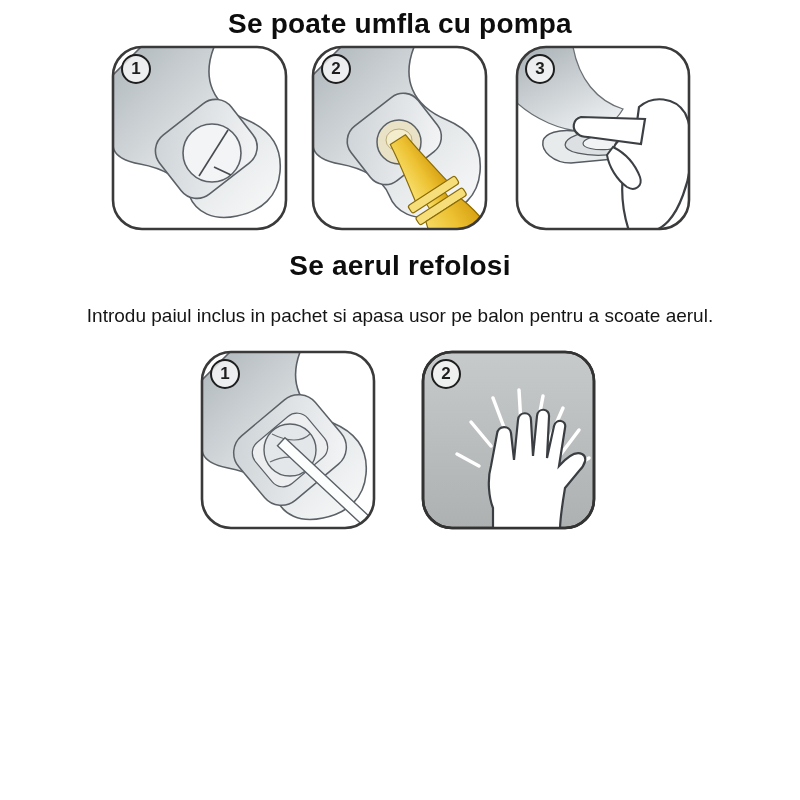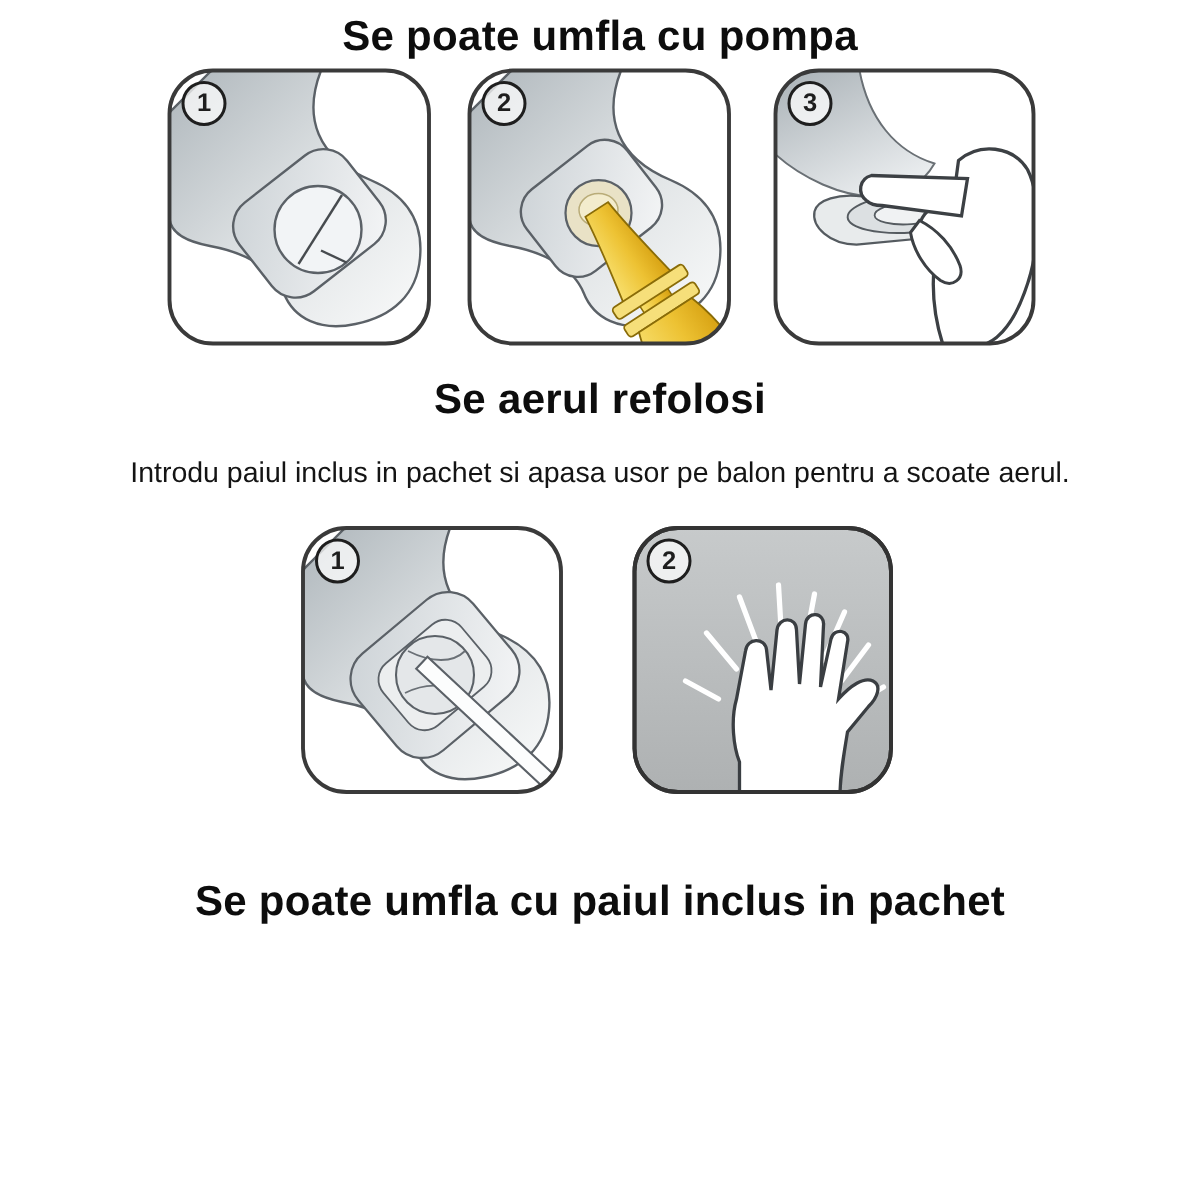--- a/index.html
+++ b/index.html
@@ -198,21 +198,20 @@
           <line x1="142" y1="58" x2="128" y2="90"></line>
           <line x1="158" y1="80" x2="140" y2="104"></line>
           <line x1="168" y1="108" x2="148" y2="120"></line>
         </g>
         <path d="M72,180 L72,158 C68,148 66,130 70,116 L76,84 C77,75 89,75 90,83 L93,110 L97,70 C98,61 110,61 110,70 L112,106 L116,66 C117,57 129,58 128,67 L126,108 L133,76 C135,68 146,70 144,78 L138,116 C146,107 155,101 161,104 C167,107 164,115 158,121 L144,138 C141,156 139,168 139,180 Z" fill="#ffffff" stroke="#3a3e42" stroke-width="2.2"></path>
       </g>
       <rect x="2" y="2" width="171" height="176" rx="29" fill="none" stroke="#333333" stroke-width="2.6"></rect>
     </svg>
   </div>
 
-  <div class="title" style="top:585px;">Se poate umfla cu paiul inclus in pachet</div>
 
   <div class="circle-fig" style="left:112px;top:624px;width:124px;height:124px;">
     <svg viewBox="0 0 124 124">
       <defs>
         <clipPath id="s1c">
             <circle cx="62" cy="62" r="59.5"></circle>
           </clipPath>
         <linearGradient id="s1d" x1="0" y1="0" x2="0" y2="1">
           <stop offset="0" stop-color="#d2d7da"></stop>
             <stop offset="1" stop-color="#eef0f1"></stop>

